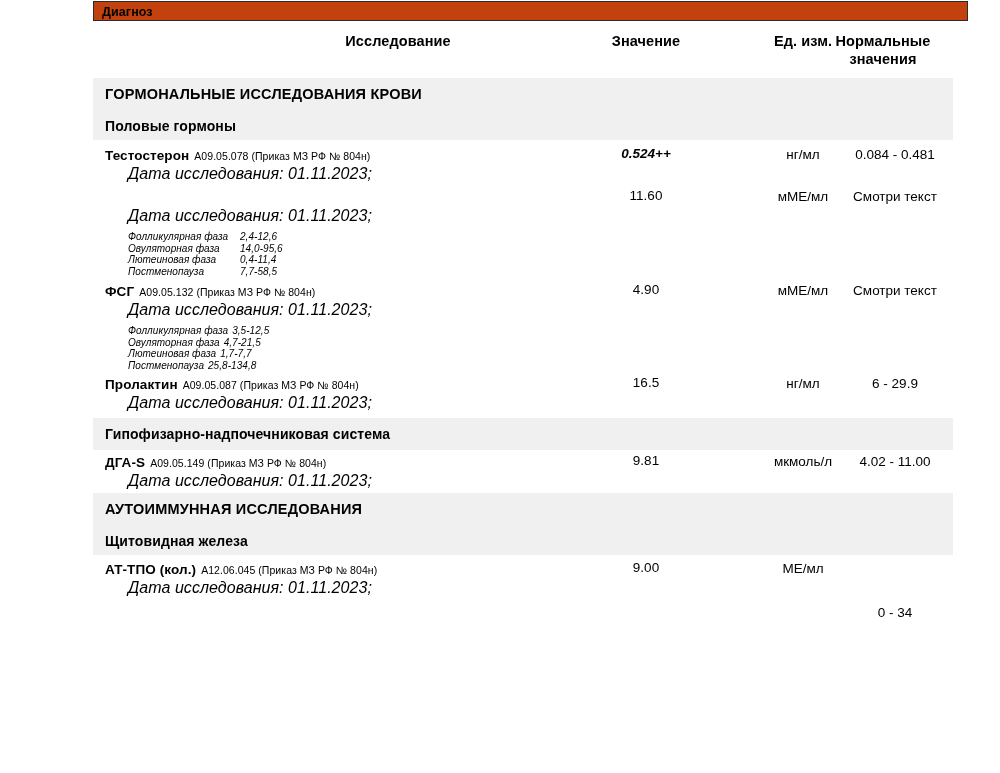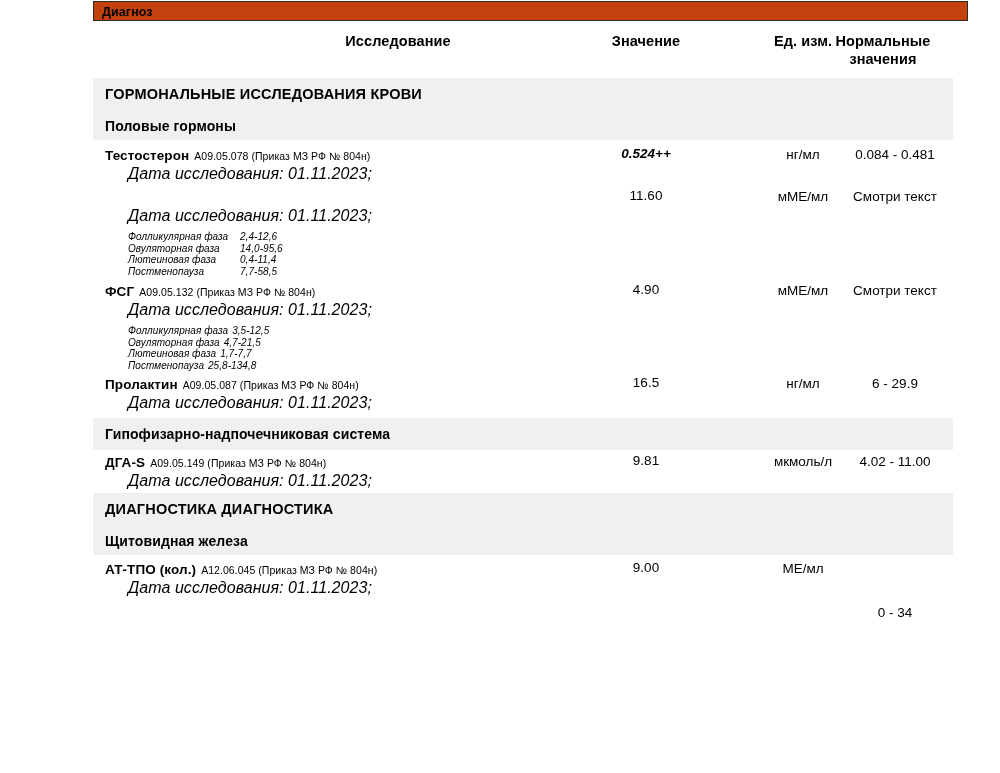--- a/index.html
+++ b/index.html
@@ -242,21 +242,21 @@
     </div>
     <div class="date-line" style="top:21px;">Дата исследования: 01.11.2023;</div>
     <div class="cell c-value" style="top:2px;">9.81</div>
     <div class="cell c-units" style="top:3px;">мкмоль/л</div>
     <div class="cell c-norm" style="top:3px;">4.02 - 11.00</div>
   </div>
 
   <div class="band" style="top:493px; height:62px;"></div>
 
   <div class="row" style="top:493px; height:30px;">
-    <div class="section-title" style="top:8px;">ДИАГНОСТИКА ДИАГНОСТИКА</div>
+    <div class="section-title" style="top:8px;">АУТОИММУННАЯ ИССЛЕДОВАНИЯ</div>
   </div>
 
   <div class="row" style="top:525px; height:30px;">
     <div class="group-title" style="top:8px;">Щитовидная железа</div>
   </div>
 
   <div class="row" style="top:558px; height:37px;">
     <div class="analyte-line" style="top:2px;">
       <span class="analyte-name">АТ-ТПО (кол.)</span><span class="analyte-code">A12.06.045 (Приказ МЗ РФ № 804н)</span>
     </div>

